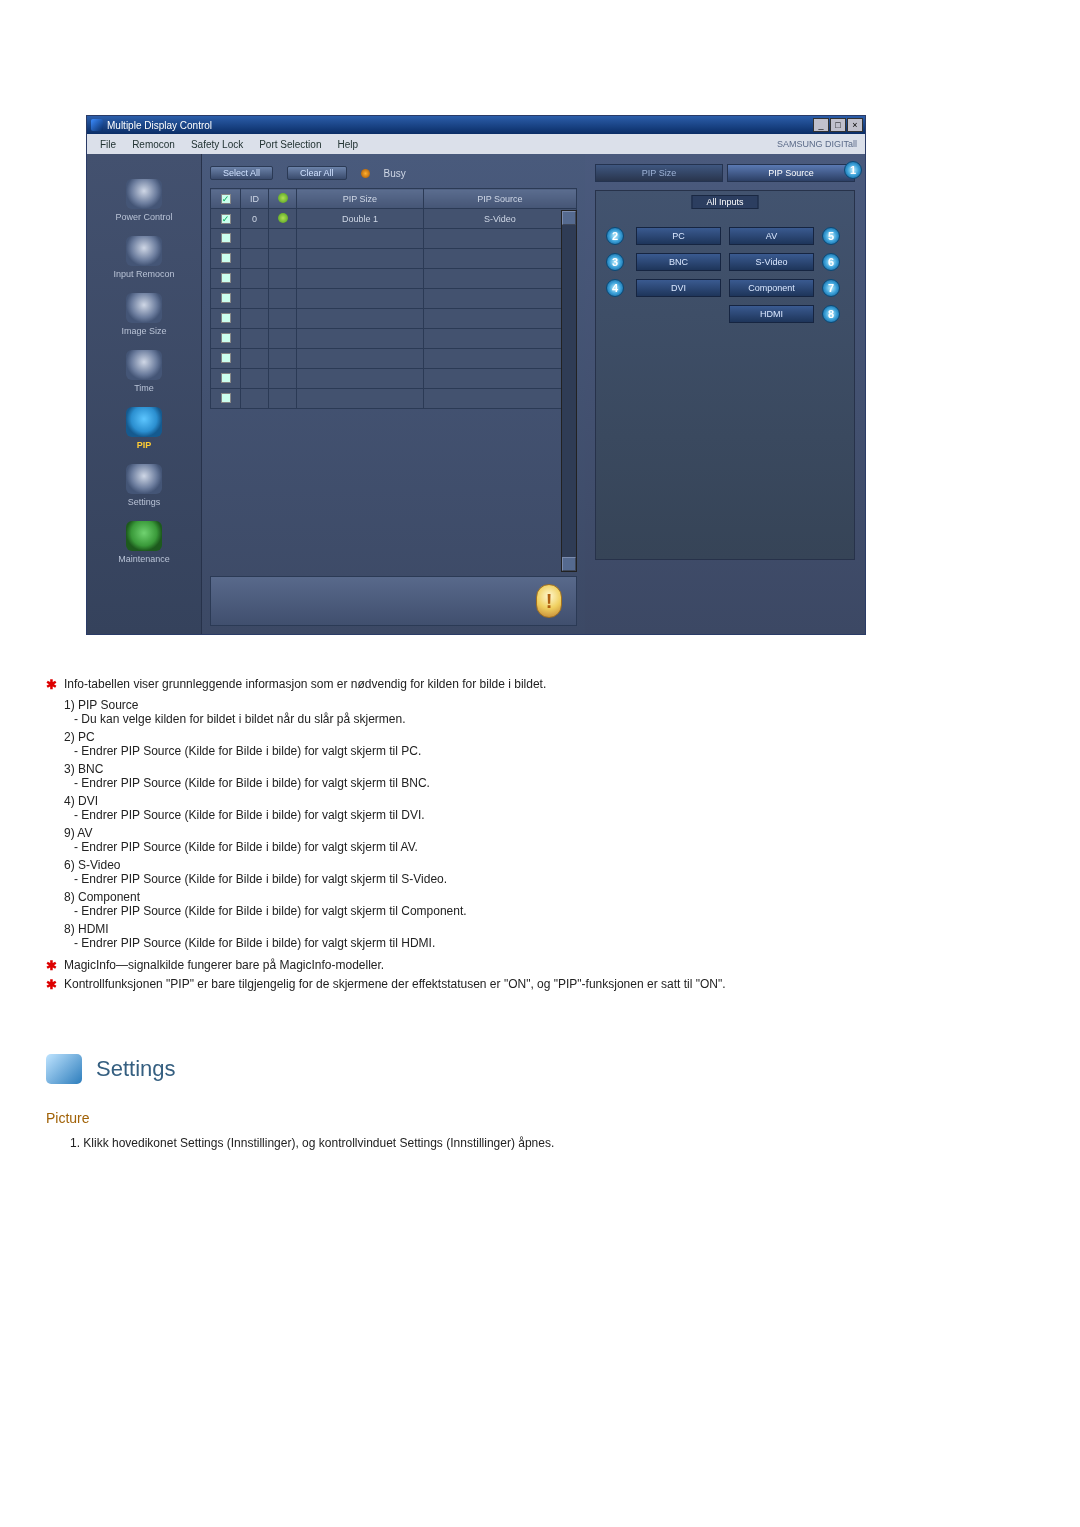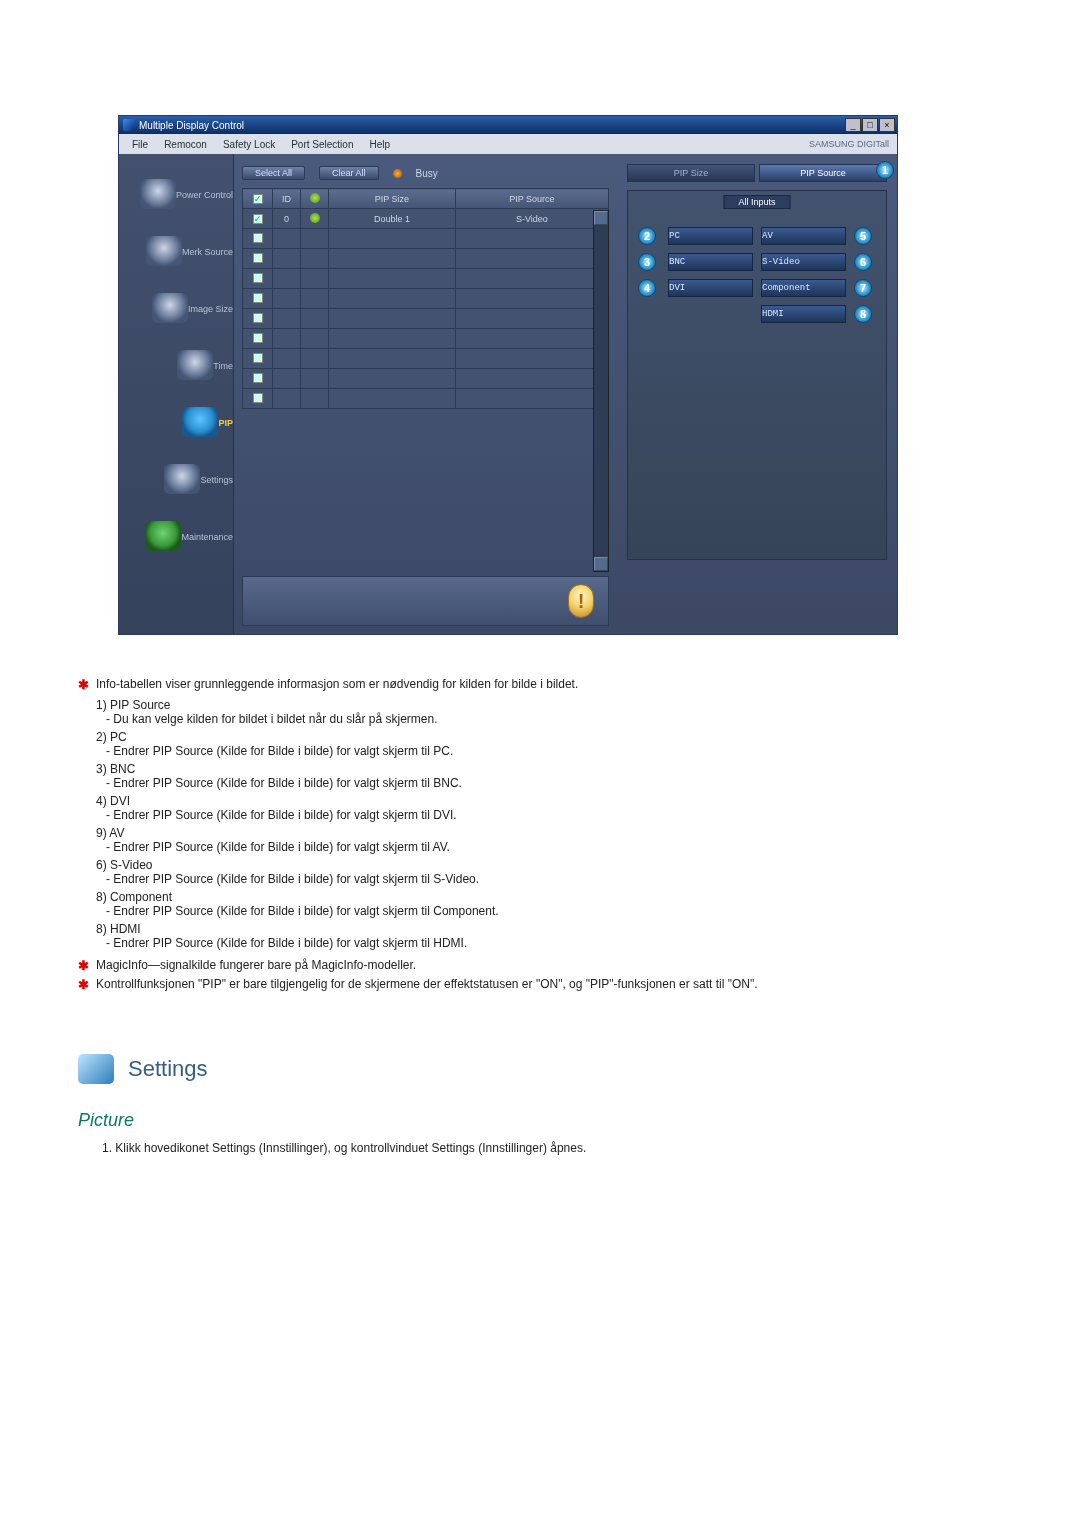--- a/index.html
+++ b/index.html
@@ -4,21 +4,21 @@
 <style>
   * { box-sizing: border-box; margin: 0; padding: 0; }
   body {
     font-family: Arial, Helvetica, sans-serif;
     font-size: 12px;
     color: #222;
     background: #fff;
     width: 1080px;
     margin: 0 auto;
   }
-  .page { padding: 60px 70px 60px 78px; }
+  .page { padding: 60px 70px 60px 46px; }
   
   .app-window {
     width: 780px;
     margin: 55px 0 40px 40px;
     border: 1px solid #2a3b66;
     background: #4b5a7a;
   }
   .titlebar {
     height: 18px;
     background: linear-gradient(to bottom, #2c5eaa, #0a2d66);
@@ -66,21 +66,21 @@
     height: 480px;
   }
   
   .sidebar {
     width: 115px;
     background: linear-gradient(to bottom,#43516f,#35425c);
     border-right: 1px solid #27324a;
     padding-top: 14px;
   }
   .side-item {
-    display: flex; flex-direction: row; align-items: center;
+    display: flex; flex-direction: column; align-items: center;
     height: 57px;
     font-size: 9px;
     color: #b9c3d6;
     justify-content: flex-end;
     padding-bottom: 3px;
   }
   .side-item.active .side-label { color: #ffcc33; font-weight: bold; }
   .side-icon {
     width: 36px; height: 30px;
     background: radial-gradient(circle at 50% 40%, #cfd7e6 0%, #6b7c9d 50%, #445576 70%);
@@ -188,21 +188,21 @@
   }
   .btn-grid {
     margin-top:26px;
     display:grid; grid-template-columns:22px 1fr 1fr 22px; gap:6px 8px;
     row-gap:8px;
   }
   .mini-btn {
     background:linear-gradient(to bottom,#3a5a90,#1e355a);
     border:1px solid #162541;
     color:#dbe8ff; font-size:9px;
-    padding:3px 0;font-family:Liberation Mono, monospace;
+    text-align:center; padding:3px 0;
   }
   
   .doc { margin: 16px 0 0 0; }
   .star-line { display:flex; align-items:flex-start; padding:2px 0; }
   .star {
     color:#d00; width:18px; flex-shrink:0; font-size:13px; font-weight:bold;
   }
   .num-item { margin-left:18px; margin-top:4px; }
   .num-item .num-label { }
   .num-item .sub { margin-left:10px; }
@@ -210,21 +210,21 @@
   .merk { margin-left:32px; margin-top:6px; font-weight:bold; color:#111; }
   .section-head {
     display:flex; align-items:center; gap:14px;
     margin-top:60px; margin-bottom:26px;
   }
   .section-icon {
     width:36px;height:30px;border-radius:5px;
     background:linear-gradient(135deg,#bfe4ff,#2d7dbc);
   }
   .section-title { font-size:22px;color:#355f80; }
-  .h-sub { font-size:18px;color:#0f766e; margin:6px 0 10px 0;font-style:italic;}
+  .h-sub { font-size:14px;color:#a16207; margin:6px 0 10px 0;}
   .ol-step { margin-left:24px; }
 </style>
 </head>
 <body>
 
 <div class="page">
 
   <div class="app-window">
     <div class="titlebar">
       <div class="titlebar-left">
@@ -249,21 +249,21 @@
 
     <div class="app-body">
 
       <div class="sidebar">
         <div class="side-item">
           <div class="side-icon"></div>
           <div class="side-label">Power Control</div>
         </div>
         <div class="side-item">
           <div class="side-icon"></div>
-          <div class="side-label">Merk Source</div>
+          <div class="side-label">Input Remocon</div>
         </div>
         <div class="side-item">
           <div class="side-icon"></div>
           <div class="side-label">Image Size</div>
         </div>
         <div class="side-item">
           <div class="side-icon"></div>
           <div class="side-label">Time</div>
         </div>
         <div class="side-item active">

